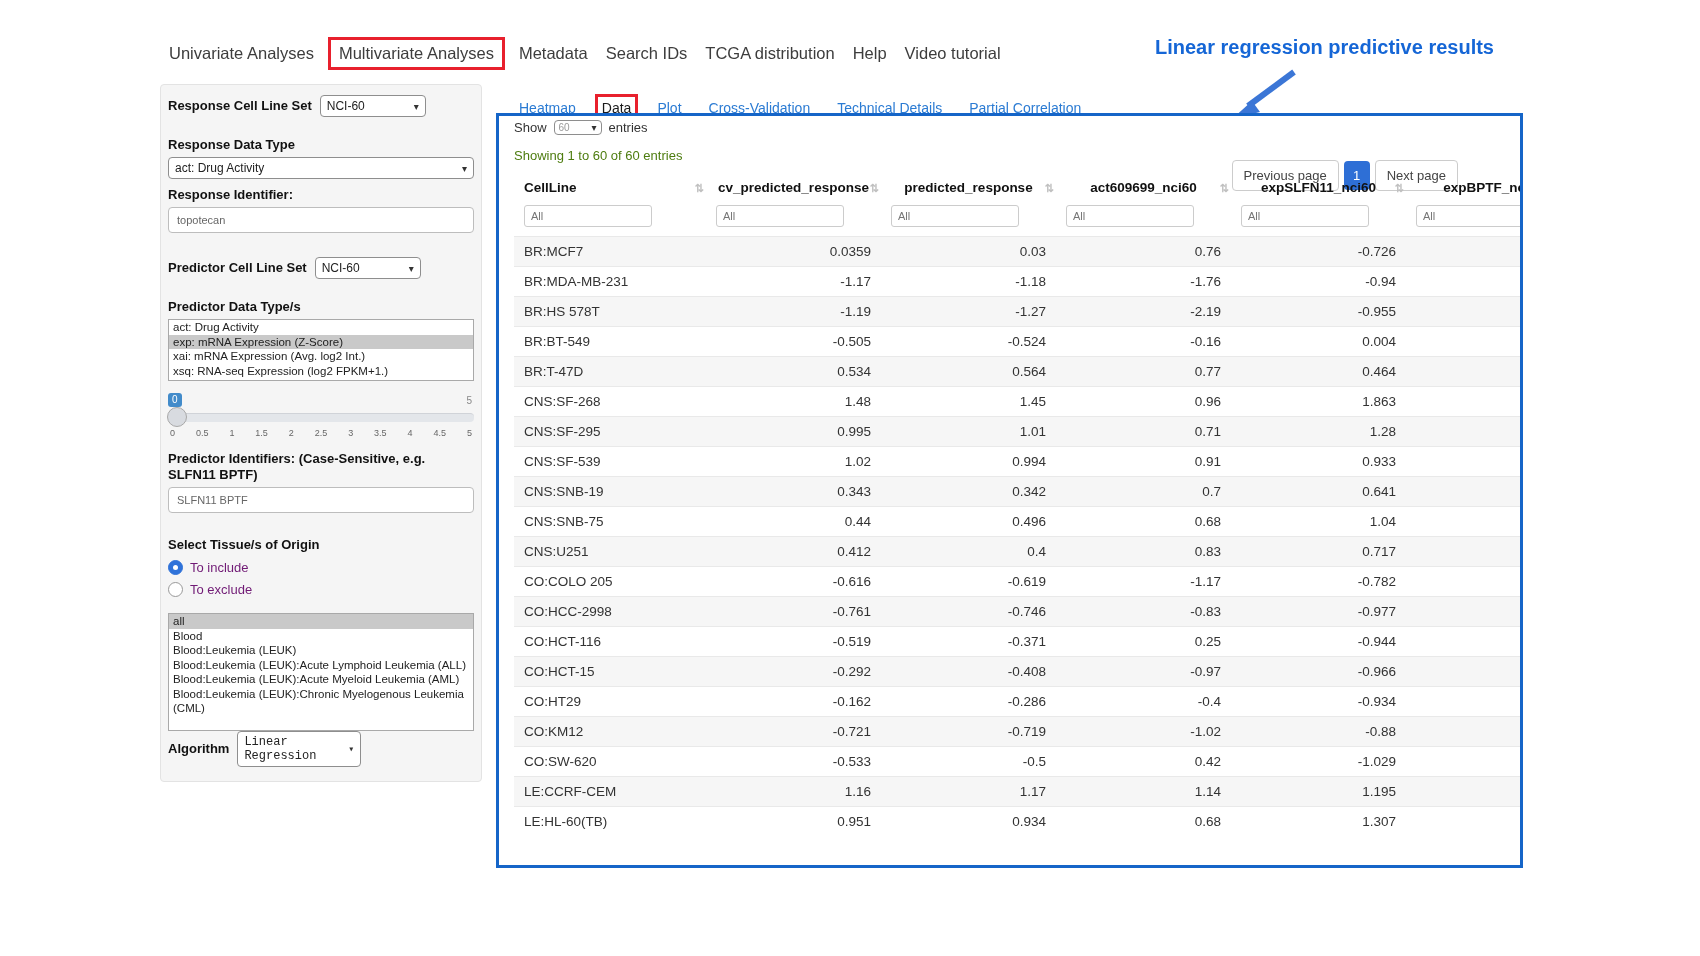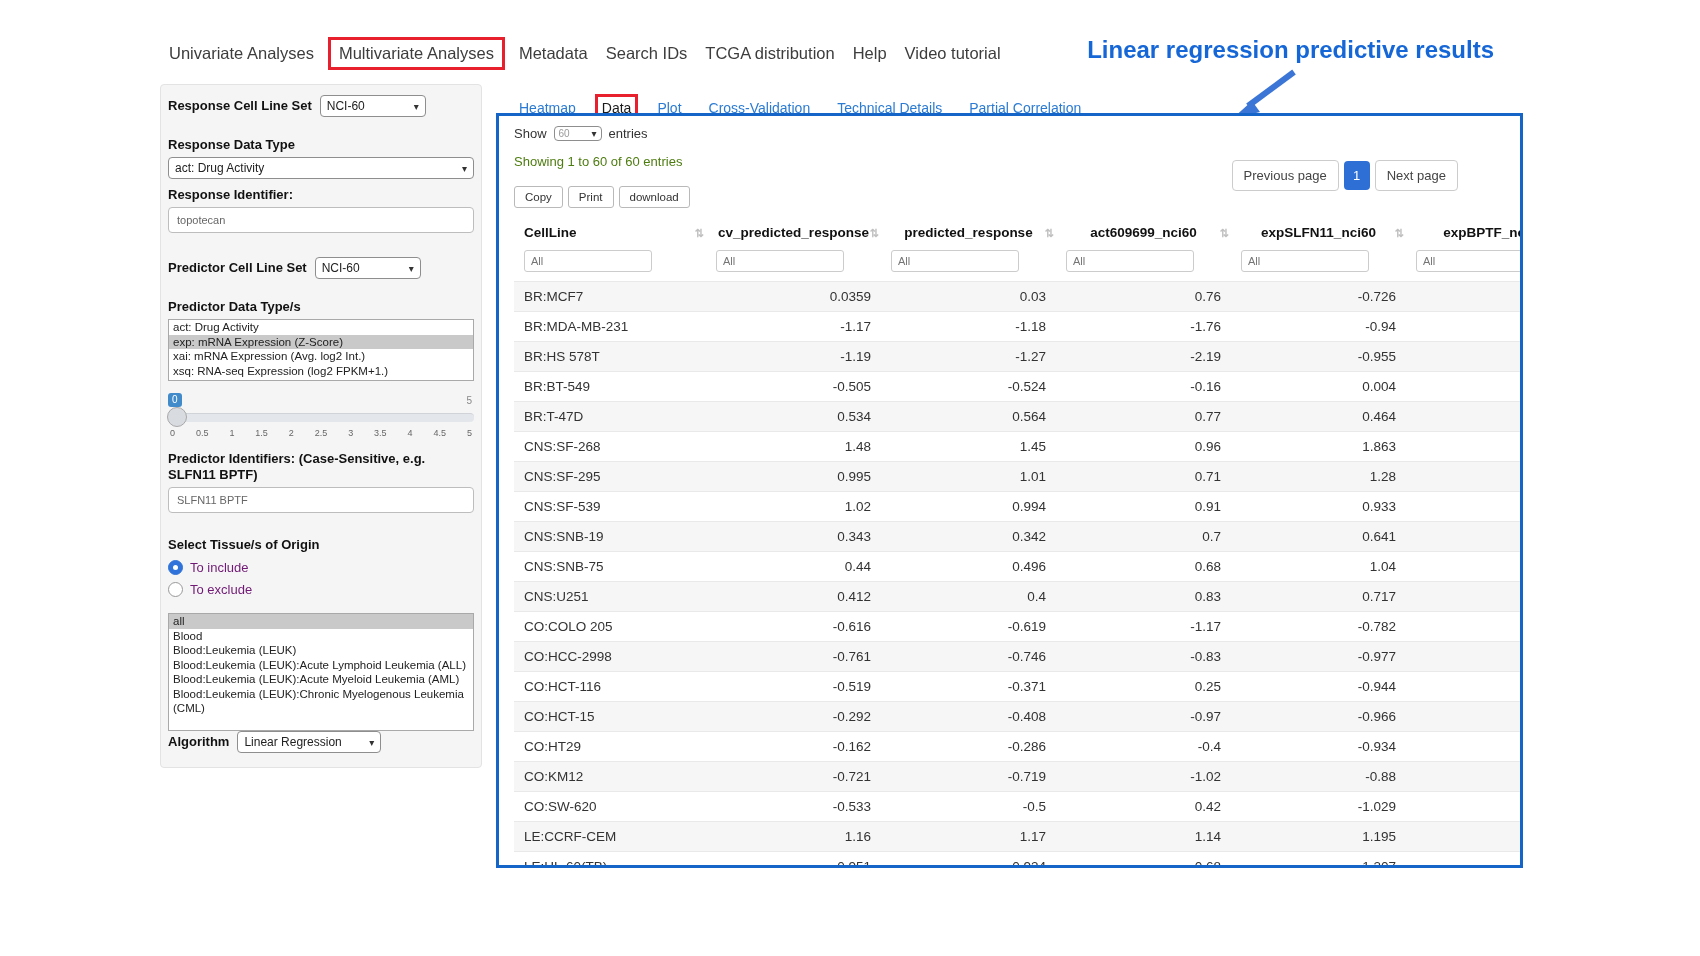--- a/index.html
+++ b/index.html
@@ -4,39 +4,39 @@
 <style>
   * { margin:0; padding:0; }
   html,body { width:1700px; height:956px; background:#ffffff; overflow:hidden;
     font-family:"Liberation Sans", sans-serif; position:relative; }
 
   
   .navbar { position:absolute; left:160px; top:36px; height:34px; display:flex; align-items:center; }
   .nav-item { font-size:16.5px; color:#3d3d3d; padding:0 9px; cursor:pointer; white-space:nowrap; }
   .nav-item.red-box { border:3px solid var(--annotation-red,#e8202d); padding:4px 8px; margin:0 5px; }
 
-  .annot-title { position:absolute; top:36px; right:206px; font-size:24px; font-weight:bold;
+  .annot-title { position:absolute; top:36px; right:206px; font-size:20px; font-weight:bold;
     color:var(--title-blue,#1566d6); }
   .annot-arrow { position:absolute; left:1222px; top:68px; width:80px; height:52px; }
 
   
   .sidebar { position:absolute; left:160px; top:84px; width:322px; box-sizing:border-box;
     background:#f5f5f5; border:1px solid #e3e3e3; border-radius:4px; padding:10px 7px 14px 7px; }
   .lbl { font-size:13px; font-weight:bold; color:#111; display:block; line-height:16px; }
   .row { display:flex; align-items:center; gap:8px; }
   .row .lbl { display:inline; }
   .grp { margin-top:12px; }
   .mt-sm { margin-top:8px; } .mt-md { margin-top:20px; } .mt-lg { margin-top:24px; }
 
   .fake-select { display:inline-flex; align-items:center; justify-content:space-between;
     background:#fff; border:1px solid #8e8e8e; border-radius:4px; font-size:12px; color:#222;
     padding:3px 6px; cursor:pointer; box-sizing:border-box; }
   .fs-caret { margin-left:6px; font-size:10px; color:#333; }
   .sel-sm { width:106px; }
-  .sel-alg { width:144px; }
+  .sel-alg { width:124px;font-family:Liberation Mono, monospace; }
   .sel-xs { width:48px; font-size:10px; color:#999; padding:1px 4px; }
   .w-full { width:100%; margin-top:4px; }
 
   .text-input { width:100%; box-sizing:border-box; border:1px solid #bdbdbd; border-radius:4px;
     padding:6px 8px; font-size:11px; color:#666; background:#fff; margin-top:4px; }
 
   .listbox { background:#fff; border:1px solid #a9a9a9; font-size:11.5px; color:#222;
     overflow-y:scroll; margin-top:4px; }
   .listbox::-webkit-scrollbar { width:9px; background:#f4f4f4; }
   .listbox::-webkit-scrollbar-thumb { background:#cfcfcf; border-radius:4px; }
@@ -66,21 +66,21 @@
   .radio-label { font-size:13px; color:#701a75; }
 
   
   .tabs { position:absolute; left:519px; top:86px; display:flex; align-items:center; gap:27px; }
   .tab { font-size:14px; color:var(--link-blue,#2b7bd3); cursor:pointer; white-space:nowrap; }
   .tab.active { color:#1a1a1a; }
   .tab.red-box { border:3px solid var(--annotation-red,#e8202d); padding:3px 4px; margin:8px -8px; }
 
   .panel { position:absolute; left:496px; top:113px; width:1027px; height:755px; box-sizing:border-box;
     border:3px solid var(--panel-blue,#1565c8); background:#fff; padding:2px 15px 0 15px; overflow:hidden; }
-  .show-row { font-size:13px; color:#333; display:flex; align-items:center; gap:7px; margin-top:8px; }
+  .show-row { font-size:13px; color:#333; display:flex; align-items:center; gap:7px; margin-top:2px; }
   .showing-text { font-size:13px; color:#4d7c0f; margin-top:13px; }
 
   .pagination { position:absolute; top:44px; right:62px; display:flex; align-items:center; }
   .page-btn { border:1px solid #ccc; border-radius:4px; background:#fff; color:#444; font-size:13px;
     padding:7px 11px; cursor:pointer; font-family:inherit; }
   .page-current { width:26px; text-align:center; background:var(--active-page-blue,#2e6fd6); color:#fff;
     border-radius:4px; padding:7px 0; font-size:13px; margin:0 5px; cursor:pointer; }
 
   .dt-buttons { margin-top:17px; }
   .dt-btn { border:1px solid #b9b9b9; border-radius:3px; background:#fff; color:#333; font-size:11.5px;
@@ -242,21 +242,20 @@
   </div>
 
   <div class="showing-text">Showing 1 to 60 of 60 entries</div>
 
   <div class="pagination">
     <button class="page-btn">Previous page</button>
     <span class="page-current">1</span>
     <button class="page-btn">Next page</button>
   </div>
 
-  <div class="dt-buttons" id="dt-buttons"><button class="dt-btn">Copy</button><button class="dt-btn">Print</button><button class="dt-btn">download</button></div>
 
   <table>
     <thead>
       <tr id="header-row">
           <th class="col-text"><span class="th-label">CellLine</span><span class="sort-icon">⇅</span></th>
           <th class="col-num"><span class="th-label">cv_predicted_response</span><span class="sort-icon">⇅</span></th>
           <th class="col-num"><span class="th-label">predicted_response</span><span class="sort-icon">⇅</span></th>
           <th class="col-num"><span class="th-label">act609699_nci60</span><span class="sort-icon">⇅</span></th>
           <th class="col-num"><span class="th-label">expSLFN11_nci60</span><span class="sort-icon">⇅</span></th>
           <th class="col-num"><span class="th-label">expBPTF_nci60</span></th>

